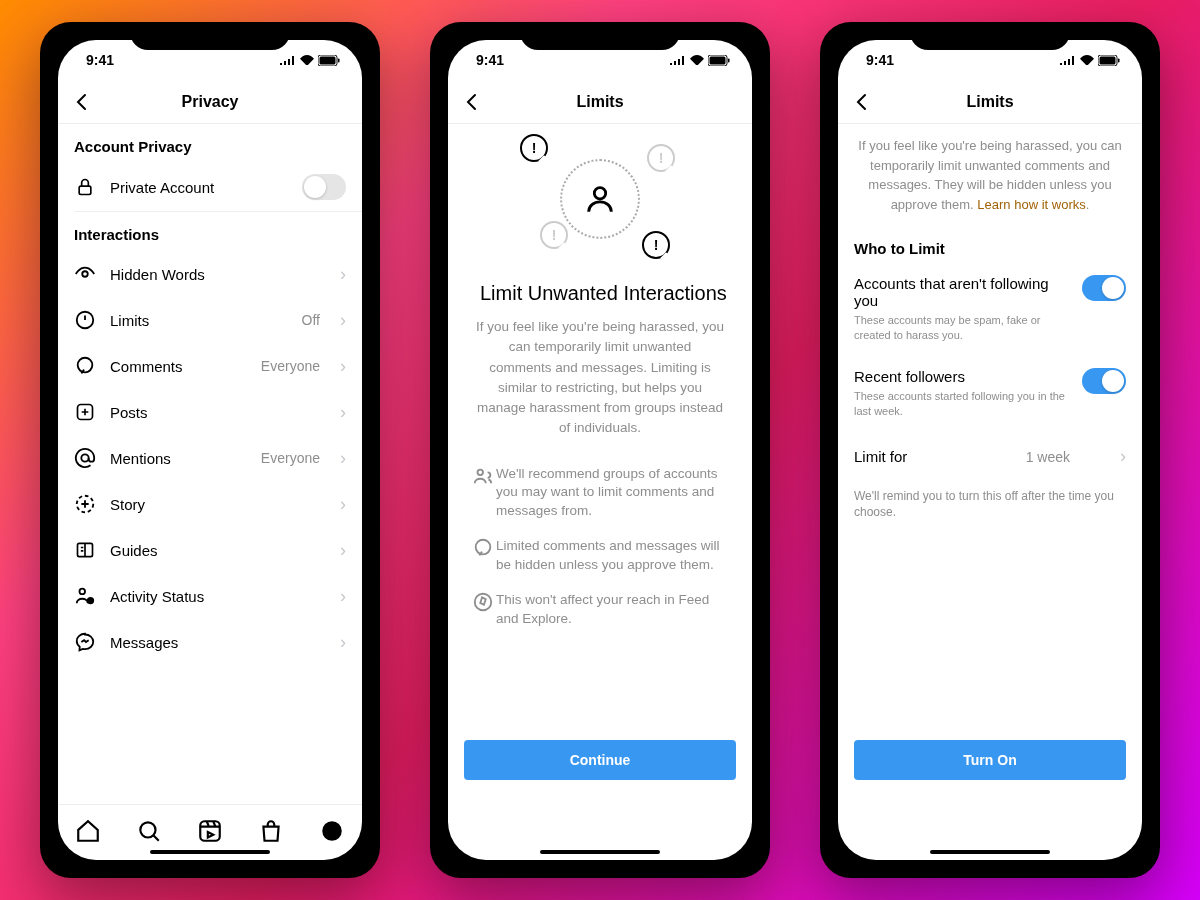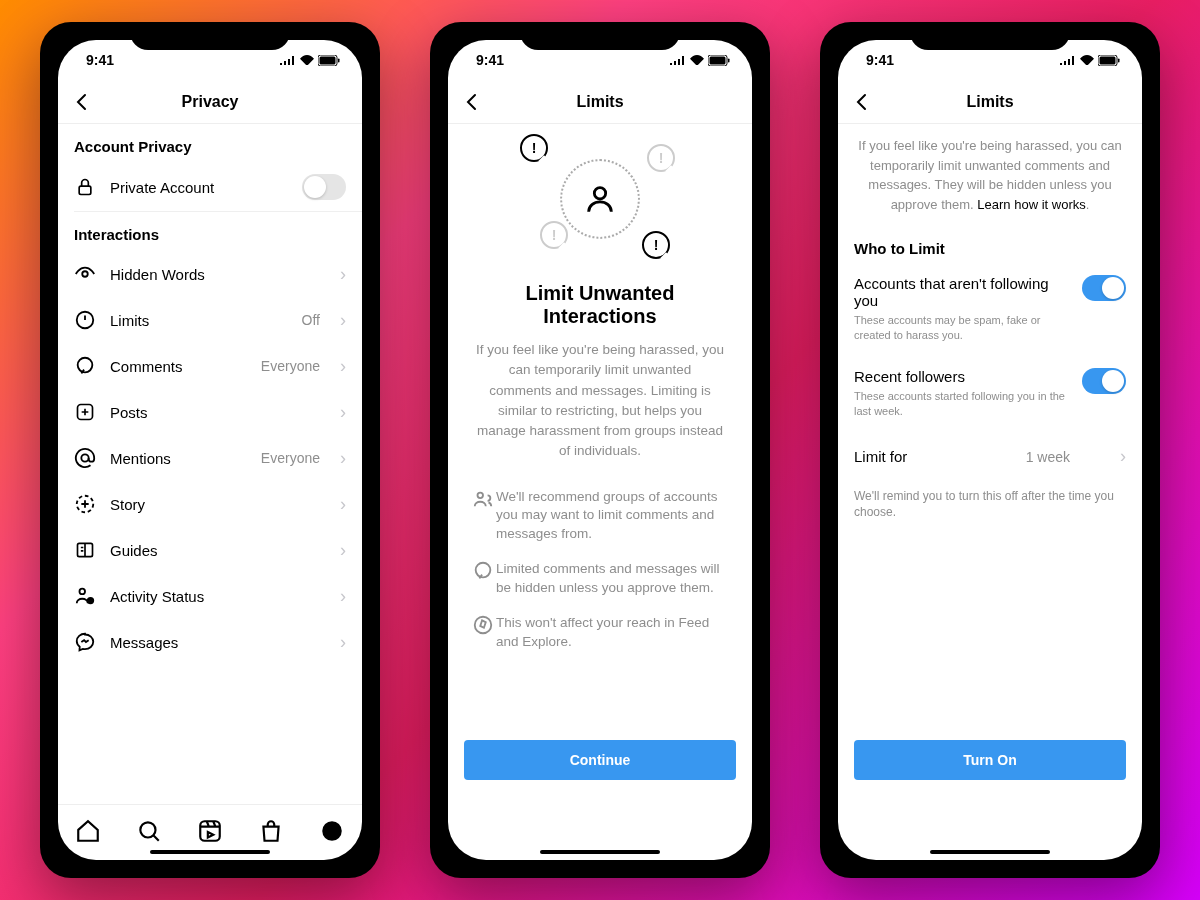--- a/index.html
+++ b/index.html
@@ -66,31 +66,31 @@
   position: absolute; bottom: 6px; left: 50%; transform: translateX(-50%);
   width: 120px; height: 4px; background: #000; border-radius: 3px;
 }
 .illus { height: 150px; display:flex; align-items:center; justify-content:center; }
 .bubble {
   position:absolute; width:28px; height:28px; border:2px solid #000; border-radius:50%;
   background:#fff; display:flex; align-items:center; justify-content:center; font-weight:700; font-size:14px;
 }
 .bubble.light { border-color:#ccc; color:#ccc; }
 .bubble::after { content:''; position:absolute; bottom:-5px; right:-2px; width:8px; height:8px; background:#fff; border:2px solid inherit; border-color:inherit; border-top:none; border-left:none; transform:rotate(45deg);}
-.big-title { font-size: 20px; font-weight: 700; text-align: center; padding: 8px 20px 12px; }
+.big-title { font-size: 20px; font-weight: 400; text-align: left; padding: 8px 20px 12px; margin-left: 12px; }
 .desc { color: #8e8e8e; font-size: 13.5px; text-align: center; line-height: 1.5; padding: 0 28px 18px; }
 .bullet { display: flex; gap: 2px; padding: 8px 24px; }
 .bullet-icon { width: 22px; height: 22px; flex-shrink:0; color:#8e8e8e; }
 .bullet-text { color: #8e8e8e; font-size: 13.5px; line-height: 1.4; }
 .primary-btn {
   margin: auto 16px 80px; background: #3897f0; color: #fff; text-align: center;
   padding: 12px; border-radius: 4px; font-weight: 600; font-size: 14px;
 }
 .intro-text { color: #8e8e8e; font-size: 13px; text-align: center; line-height: 1.5; padding: 12px 20px; }
-.link { color: #000000; }
+.link { color: #a16207; }
 .opt-row { padding: 10px 16px 14px; display:flex; }
 .opt-main { flex:1; padding-right:10px; }
 .opt-label { font-size: 15px; margin-bottom: 4px; }
 .opt-sub { color: #8e8e8e; font-size: 11px; line-height: 1.4; }
 .small-note { color:#8e8e8e; font-size: 12px; padding: 8px 16px; line-height:1.4; }
 svg { display: block; }
 </style>
 </head>
 <body>
 

